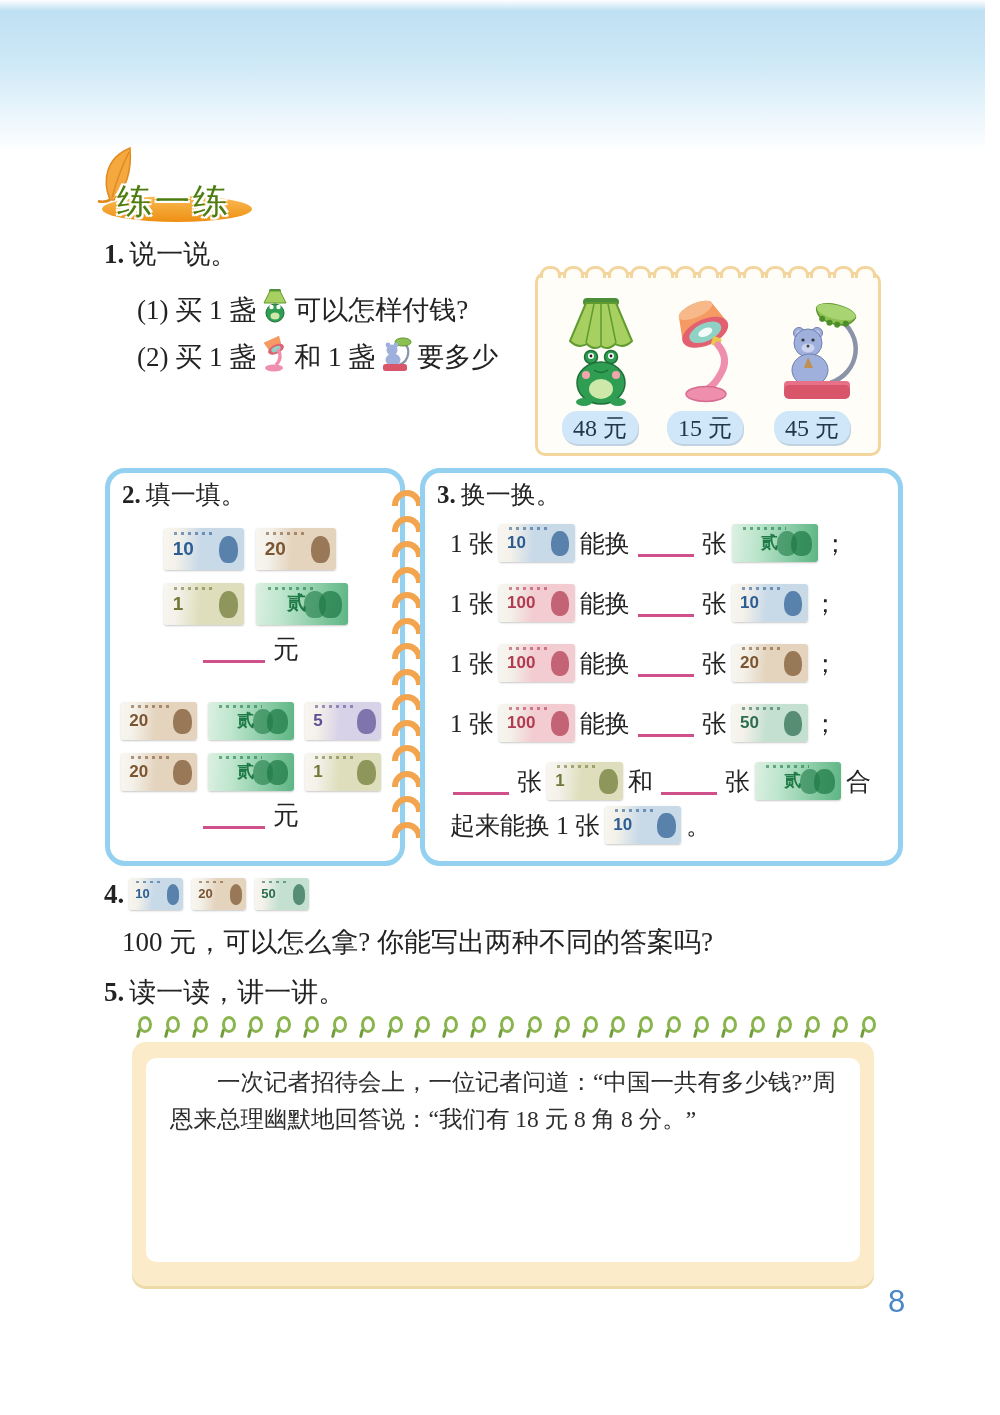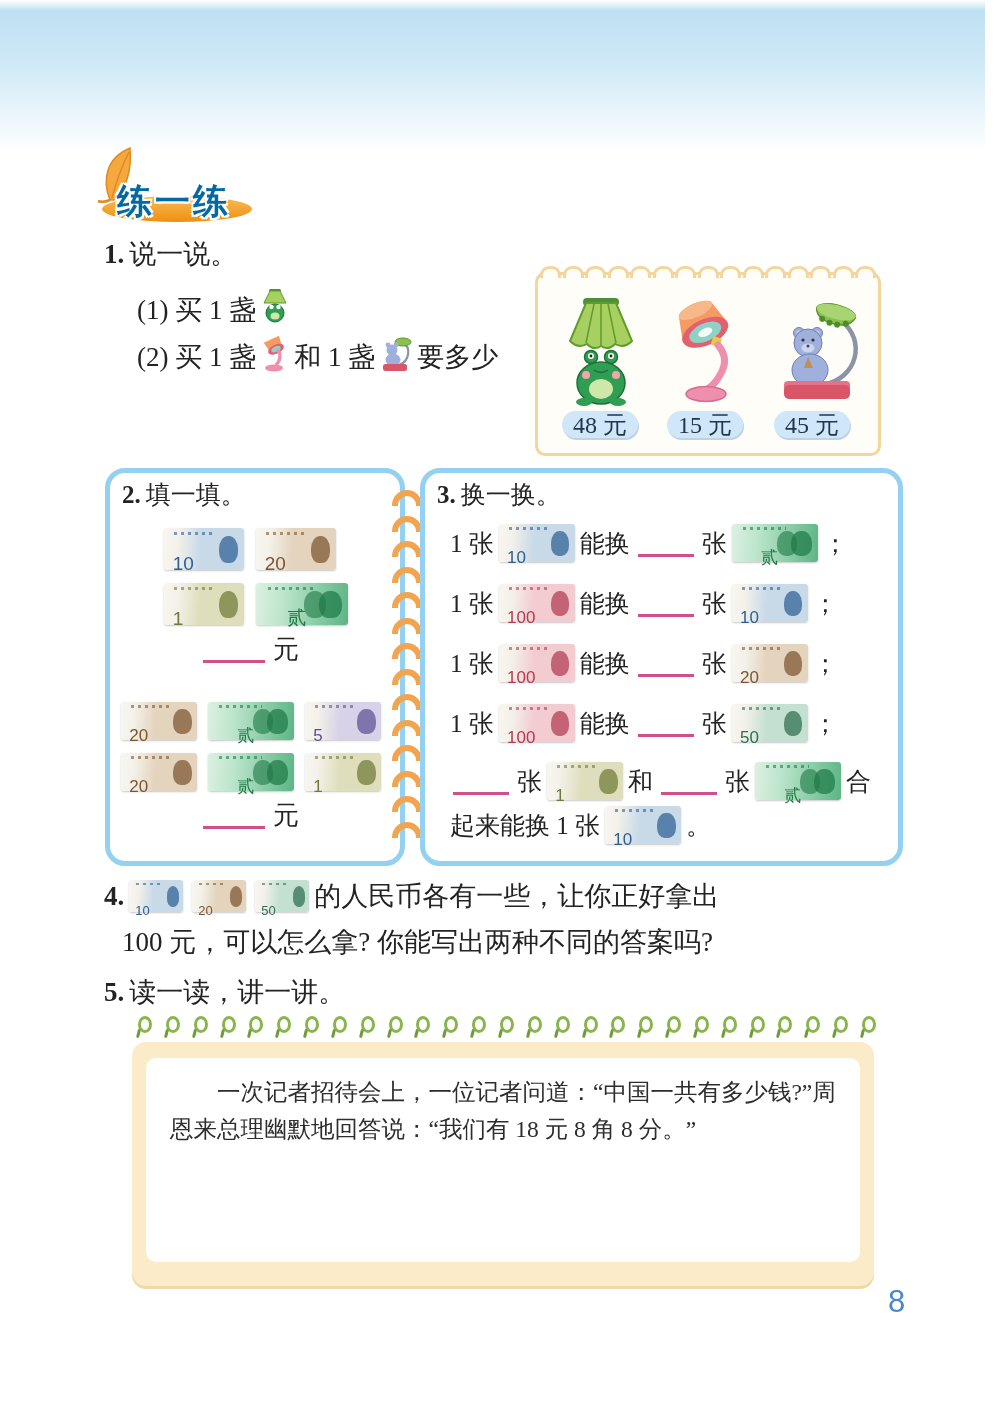--- a/index.html
+++ b/index.html
@@ -3,72 +3,72 @@
 <meta charset="utf-8">
 <style>
   html,body{margin:0;padding:0;background:#fff;}
   .page{position:relative;width:1000px;height:1415px;background:#ffffff;overflow:hidden;
         font-family:"Liberation Serif","DejaVu Serif",serif;color:#232323;}
   .sky{position:absolute;left:0;top:0;width:985px;height:152px;
        background:linear-gradient(to bottom,#ffffff 0%,#bfe0f3 7%,#cde8f6 40%,#f2f9fd 85%,#ffffff 100%);}
   
   .badge-ellipse{position:absolute;left:102px;top:196px;width:150px;height:26px;border-radius:50%;
        background:linear-gradient(#f9bc55,#ee8f12);}
-  .badge-title{position:absolute;left:117px;top:178px;font-size:35px;font-weight:bold;color:#0369a1;
+  .badge-title{position:absolute;left:117px;top:178px;font-size:35px;font-weight:normal;color:#4d7c0f;
        letter-spacing:3px;white-space:nowrap;
        text-shadow:-2px -2px 0 #fff,2px -2px 0 #fff,-2px 2px 0 #fff,2px 2px 0 #fff,0 2px 0 #fff,0 -2px 0 #fff;}
   .leaf{position:absolute;left:96px;top:146px;}
   
   .row{position:absolute;display:flex;align-items:center;gap:5px;font-size:27px;white-space:nowrap;}
   .num{font-weight:bold;}
   .blank{display:inline-block;width:58px;height:24px;border-bottom:3px solid #d0508c;margin:0 3px;}
   
   .lamp-panel{position:absolute;left:535px;top:272px;width:340px;height:178px;background:#fffdf8;
        border:3px solid #f3d59e;border-radius:10px;}
   .scallops{position:absolute;left:2px;right:2px;top:-9px;display:flex;justify-content:space-between;}
   .scallop{width:15px;height:9px;border:3px solid #f3d59e;border-bottom:none;border-radius:9px 9px 0 0;background:#fffdf8;}
   .lamp-fig{position:absolute;top:20px;}
-  .price-tag{position:absolute;top:136px;width:76px;height:27px;background:#cfe7f8;border-radius:15px;
+  .price-tag{position:absolute;top:136px;width:76px;height:33px;background:#cfe7f8;border-radius:15px;
        display:flex;align-items:center;justify-content:center;font-size:24px;color:#22364c;
        box-shadow:1px 2px 0 rgba(140,175,205,.55);}
   
   .exbox{position:absolute;border:5px solid #94d0f0;border-radius:20px;background:#fff;}
   .box2{left:105px;top:468px;width:290px;height:388px;}
   .box3{left:420px;top:468px;width:473px;height:388px;}
   .ring{position:absolute;left:392px;width:30px;height:16px;border:6px solid #f2a54e;border-bottom:none;
        border-radius:15px 15px 0 0;box-sizing:border-box;}
   .grid2{position:absolute;left:164px;top:528px;display:grid;grid-template-columns:auto auto;gap:13px 12px;justify-items:start;align-items:center;}
   .grid3{position:absolute;left:121px;top:702px;display:grid;grid-template-columns:auto auto auto;gap:13px 11px;justify-items:start;align-items:center;}
   
   .note{position:relative;display:inline-block;vertical-align:middle;border-radius:3px;
        box-shadow:0 1px 2px rgba(0,0,0,.22);
        background:linear-gradient(95deg,#f8f6f0 0%,#f3f1e9 18%,var(--light) 46%,var(--light) 100%);}
   .note i{position:absolute;display:block;}
   .note .hdr{top:9%;left:13%;width:50%;height:7%;opacity:.6;
        background:repeating-linear-gradient(90deg,var(--dark) 0 3px,transparent 3px 7px);}
   .note .nnum{position:absolute;left:11%;top:50%;transform:translateY(-52%);color:var(--dark);
-       font-family:"Liberation Sans","DejaVu Sans",sans-serif;font-weight:normal;margin-top:15px;}
+       font-family:"Liberation Sans","DejaVu Sans",sans-serif;font-weight:bold;}
   .note .portrait{right:7%;top:19%;width:24%;height:64%;background:var(--dark);opacity:.72;border-radius:48% 48% 42% 42%;}
   .note.old{background:linear-gradient(95deg,#ddf0e2 0%,var(--light) 30%,var(--main) 100%);}
   .note.old .nnum{left:34%;font-family:"Liberation Serif","DejaVu Serif",serif;}
   .note.old .p2{right:24%;opacity:.6;}
   .n-lg{width:80px;height:42px;} .n-lg .nnum{font-size:19px;} .n-lg.old{width:92px;}
   .n-md{width:76px;height:38px;} .n-md .nnum{font-size:17px;} .n-md.old{width:86px;}
   .n-xs{width:54px;height:32px;} .n-xs .nnum{font-size:13px;}
   .ex3row{position:absolute;left:450px;display:flex;align-items:center;gap:5px;font-size:25px;white-space:nowrap;}
   .ex3row .blank{width:56px;}
   
   .loops{position:absolute;left:136px;top:1016px;width:738px;display:flex;justify-content:space-between;}
   .loop{position:relative;width:14px;height:26px;}
   .loop::before{content:'';position:absolute;left:2px;top:0;width:8px;height:11px;border:3px solid #8ab54e;border-radius:50%;}
   .loop::after{content:'';position:absolute;left:1px;top:13px;width:3px;height:9px;background:#6f9b3a;border-radius:2px;transform:rotate(14deg);}
   .story{position:absolute;left:132px;top:1042px;width:742px;height:244px;background:#fbebc8;border-radius:14px;
        box-shadow:0 3px 0 #eed9a8;}
   .story-inner{position:absolute;left:14px;top:16px;right:14px;bottom:24px;background:#fff;border-radius:10px;
-       padding:16px 24px;box-sizing:border-box;}
+       padding:6px 24px;box-sizing:border-box;}
   .story-inner p{margin:0;font-size:23.5px;line-height:37px;text-indent:2em;color:#2d2d2d;}
   .pagenum{position:absolute;left:888px;top:1284px;font-size:31px;color:#4a86c8;
        font-family:"Liberation Sans","DejaVu Sans",sans-serif;}
   .mini{display:inline-block;vertical-align:middle;}
 </style>
 </head>
 <body>
 
 <div class="page">
 
@@ -93,20 +93,21 @@
     <span class="mini">
       <svg width="28" height="36" viewBox="0 0 28 36">
         <rect x="8" y="1" width="12" height="3" rx="1.5" fill="#4c8f3a"></rect>
         <path d="M9,3 h10 l6,12 h-22 Z" fill="#a8d060" stroke="#5f9b2f"></path>
         <circle cx="14" cy="25" r="9" fill="#2f9e53" stroke="#1e6f38"></circle>
         <circle cx="10.5" cy="19" r="2.2" fill="#fff"></circle>
           <circle cx="17.5" cy="19" r="2.2" fill="#fff"></circle>
         <ellipse cx="14" cy="28" rx="4.5" ry="3.5" fill="#cde8a8"></ellipse>
       </svg>
     </span>
+    <span>可以怎样付钱?</span>
   </div>
   <div class="row" style="left:137px;top:334px;">
     <span>(2) 买 1 盏</span>
     <span class="mini">
       <svg width="28" height="38" viewBox="0 0 28 38">
         <g transform="rotate(-25 12 10)">
           <path d="M4,5 h17 l-2,11 h-13 Z" fill="#f49a62"></path>
           <ellipse cx="12.5" cy="16" rx="8.5" ry="4.5" fill="#e2606f"></ellipse>
           <ellipse cx="12.5" cy="16" rx="5" ry="2.6" fill="#8fd2c5"></ellipse>
         </g>
@@ -419,21 +420,20 @@
           <i class="hdr"></i>
           <span class="nnum">20</span>
           <i class="portrait"></i>
         </span>
         <span class="note n-xs" style="--light: #c4e0d1; --main: #6fae8f; --dark: #2c6e4f;">
           <i class="hdr"></i>
           <span class="nnum">50</span>
           <i class="portrait"></i>
         </span>
       </span>
-    <span>的人民币各有一些，让你正好拿出</span>
   </div>
   <div class="row" style="left:122px;top:924px;">
     <span>100 元，可以怎么拿? 你能写出两种不同的答案吗?</span>
   </div>
 
   <div class="row" style="left:104px;top:974px;">
     <span class="num">5.</span>
     <span>读一读，讲一讲。</span>
   </div>
 

